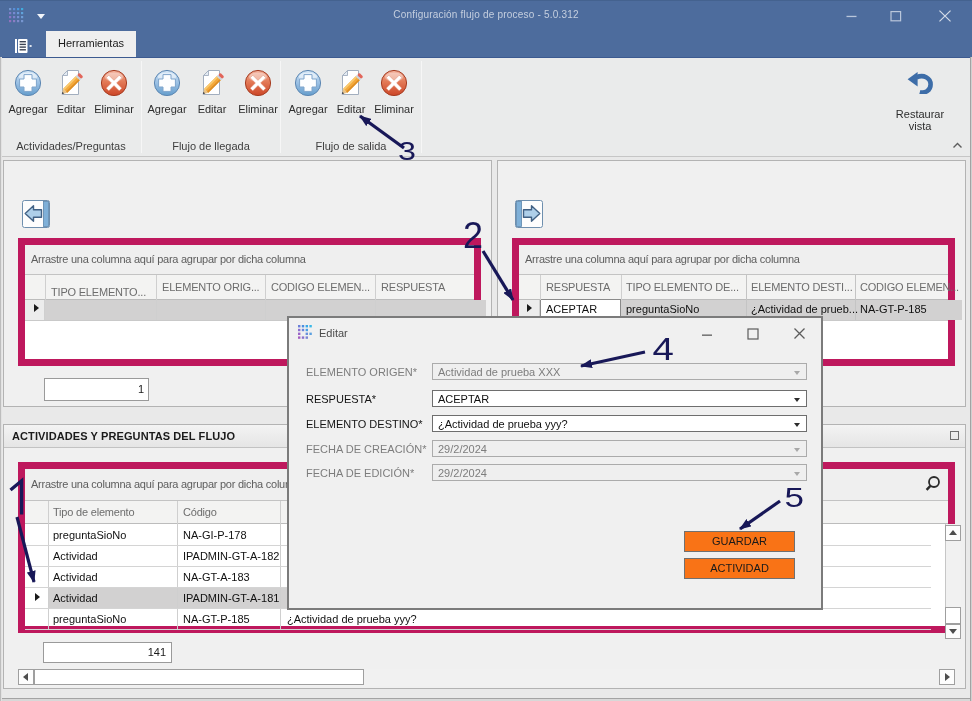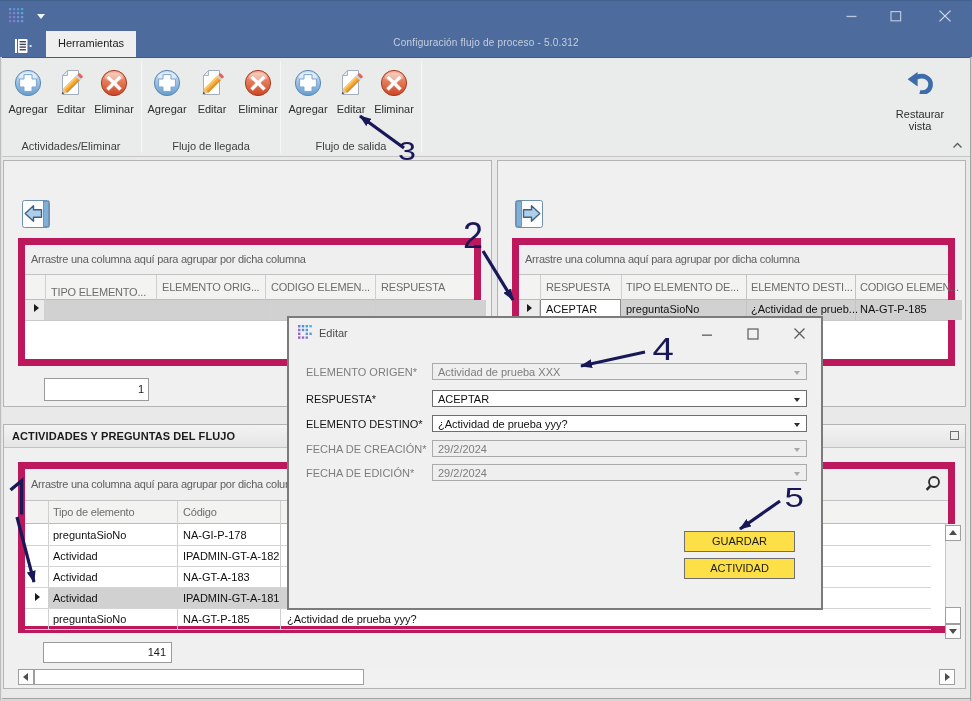--- a/index.html
+++ b/index.html
@@ -3,21 +3,21 @@
 <meta charset="utf-8">
 <style>
   * { margin:0; padding:0; box-sizing:border-box; }
   html,body { width:972px; height:701px; overflow:hidden; }
   body { font-family:"Liberation Sans", sans-serif; position:relative; background:#e9e9e9; }
   .abs { position:absolute; }
   
   #titlebar { left:0; top:0; width:972px; height:31px; background:#4d6c9d; }
   #tabstrip { left:0; top:31px; width:972px; height:26px; background:#4d6c9d; }
   #ribbon { left:0; top:57px; width:972px; height:100px; background:#eaebeb; border-top:1px solid #3c5a90; border-bottom:1px solid #c6c6c6; }
-  #title-text { left:0; top:9px; width:972px; text-align:center; font-size:10px; color:#c5cfdf; letter-spacing:.2px;margin-top:28px;}
+  #title-text { left:0; top:9px; width:972px; text-align:center; font-size:10px; color:#c5cfdf; letter-spacing:.2px;}
   .wbtn { top:10px; height:12px; }
   #tab { left:46px; top:31px; width:90px; height:26px; background:#efefef; }
   #tab span { display:block; text-align:center; font-size:11px; color:#1b1b1b; margin-top:6px; }
   
   .rbtn { top:69px; width:58px; text-align:center; }
   .rbtn svg { display:block; margin:0 auto; }
   .rbtn .lb { display:block; font-size:11px; color:#2d2d2d; margin-top:6px; }
   .gsep { top:61px; width:1px; height:92px; background:#d2d2d2; border-right:1px solid #f6f6f6; }
   .glabel { top:140px; font-size:11px; color:#3e3e3e; text-align:center; }
   
@@ -43,21 +43,21 @@
   .tri { position:absolute; width:0; height:0; }
   .cntbox { position:absolute; background:#fff; border:1px solid #9a9a9a; font-size:11px; color:#1a1a1a; text-align:right; }
   
   #dialog { left:287px; top:316px; width:536px; height:294px; background:#f0f0f0; border:2px solid #7b7b7b; z-index:40; }
   .dlabel { position:absolute; left:17px; font-size:11px; white-space:nowrap;text-align:center; }
   .dfield { position:absolute; left:143px; width:375px; height:17px; font-size:11px; white-space:nowrap; }
   .dfield.en { background:#fff; border:1px solid #6e6e6e; color:#101010; }
   .dfield.dis { background:#efefef; border:1px solid #ababab; color:#7d7d7d; }
   .dfield span { position:absolute; left:5px; top:2px; }
   .combo-arrow { position:absolute; right:6px; top:7px; width:0; height:0; border-left:3.5px solid transparent; border-right:3.5px solid transparent; }
-  .dbtn { position:absolute; left:395px; width:111px; height:21px; background:#fde047; border:1px solid #707070; font-size:11px; color:#1a1a1a; text-align:center; line-height:19px; }
+  .dbtn { position:absolute; left:395px; width:111px; height:21px; background:#f97316; border:1px solid #707070; font-size:11px; color:#1a1a1a; text-align:center; line-height:19px; }
 </style>
 </head>
 <body>
 
 <div class="abs" id="titlebar"></div>
 <div class="abs" style="left:0;top:0;width:972px;height:1px;background:#44628f"></div>
 <div class="abs" id="tabstrip"></div>
 <div class="abs" id="tab">
     <span>Herramientas</span>
   </div>
@@ -208,21 +208,21 @@
   </div>
 <div class="abs rbtn" style="left:365px">
     <svg width="28" height="28">
       <use href="#icoDel"></use>
     </svg>
     <span class="lb">Eliminar</span>
   </div>
 <div class="abs gsep" style="left:141px"></div>
 <div class="abs gsep" style="left:280px"></div>
 <div class="abs gsep" style="left:421px"></div>
-<div class="abs glabel" style="left:10px;width:122px">Actividades/Eliminar</div>
+<div class="abs glabel" style="left:10px;width:122px">Actividades/Preguntas</div>
 <div class="abs glabel" style="left:150px;width:122px">Flujo de llegada</div>
 <div class="abs glabel" style="left:290px;width:122px">Flujo de salida</div>
 
 <div class="abs" style="left:891px;top:71px;width:58px;text-align:center">
   <svg width="27" height="23" viewBox="0 0 27 23">
       <use href="#icoUndo"></use>
     </svg>
   <span style="display:block;font-size:11px;color:#2d2d2d;margin-top:11px;line-height:11.5px">Restaurar<br>vista</span>
 </div>
 <svg class="abs" style="left:952px;top:141px" width="11" height="9" viewBox="0 0 11 9">

